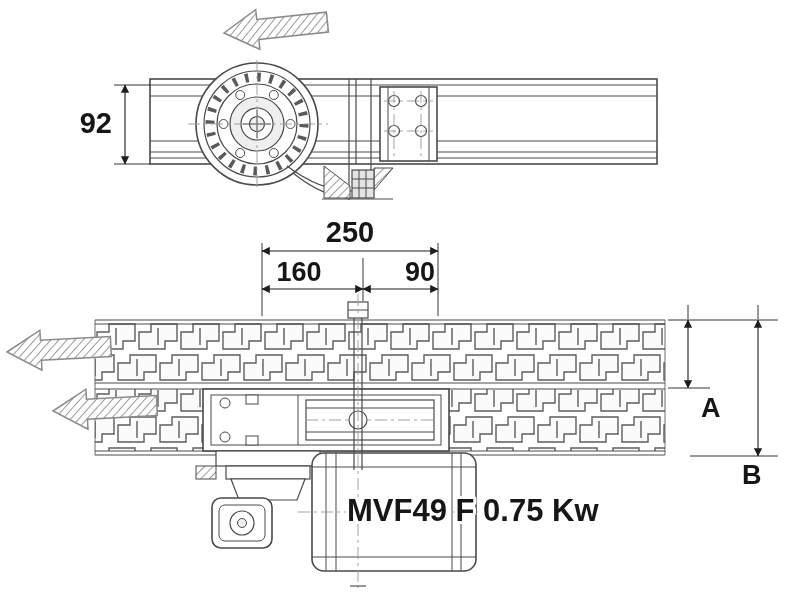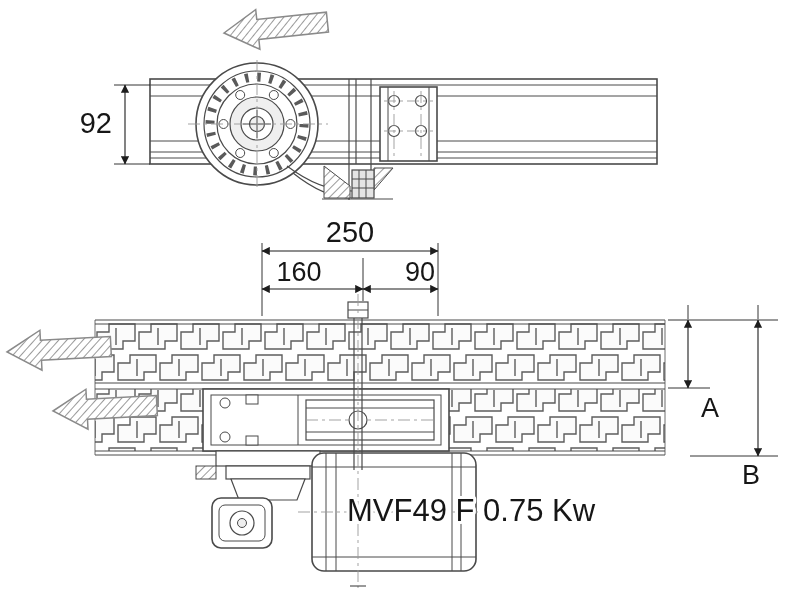--- a/index.html
+++ b/index.html
@@ -1,16 +1,16 @@
 <!DOCTYPE html>
 <html><head>
 <meta charset="utf-8">
 <style>
   html,body{margin:0;padding:0;background:#fff;}
-  .canvas{position:relative;width:800px;height:607px;background:#fff;overflow:hidden;}
+  .canvas{position:relative;width:800px;height:607px;background:#fff;overflow:hidden;font-weight:bold;}
   svg{position:absolute;inset:0;}
   
   .s16{stroke:#4a4a4a;stroke-width:1.6;}
   .s12{stroke:#4a4a4a;stroke-width:1.2;}
   .s10{stroke:#4a4a4a;stroke-width:1;}
   .f0{fill:none;}
   .fw{fill:#fff;}
   .fg{fill:#efefef;}
   .dim{stroke:#1d1d1d;stroke-width:1.1;fill:none;}
   .ext{stroke:#1d1d1d;stroke-width:0.9;fill:none;}

